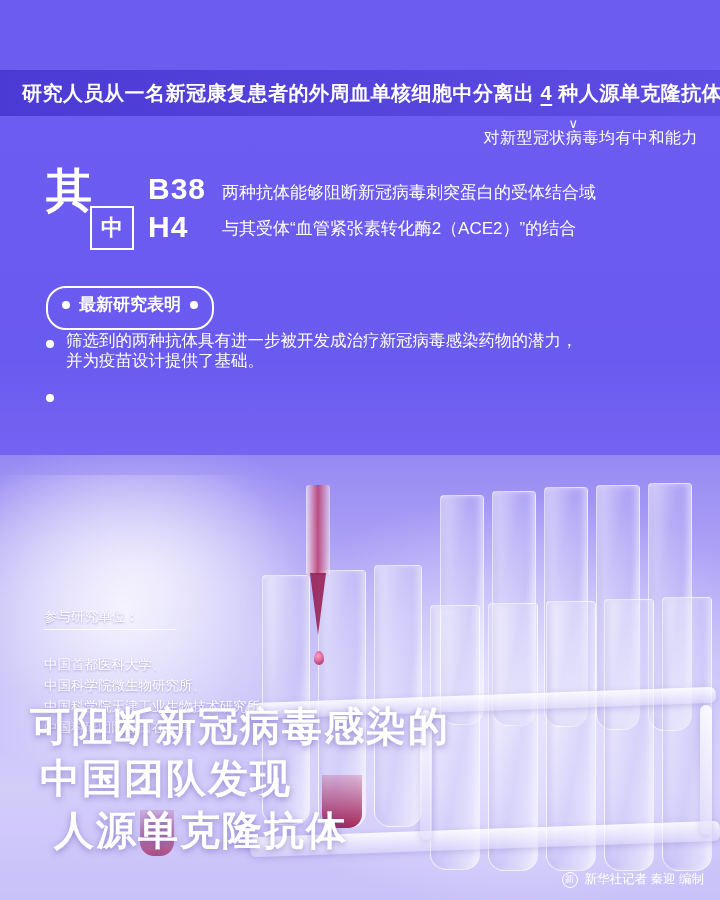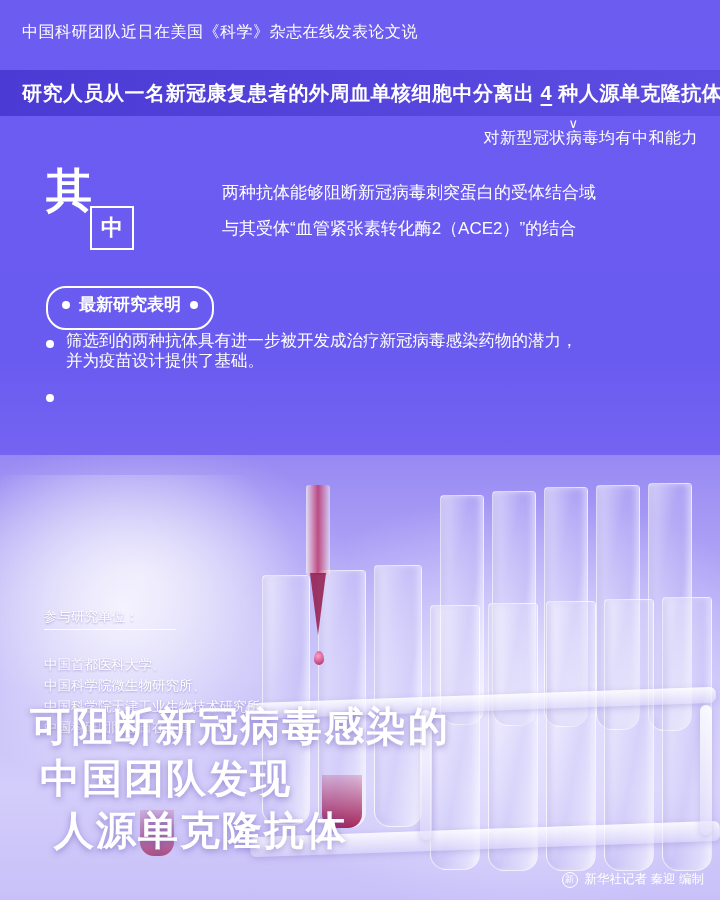--- a/index.html
+++ b/index.html
@@ -212,35 +212,36 @@
     <div class="rack-bar" style="left:420px; top:255px; width:12px; height:130px;"></div>
     <div class="rack-bar" style="left:700px; top:250px; width:12px; height:130px;"></div>
 
     <div class="pipette">
       <div class="body"></div>
       <div class="tip"></div>
     </div>
     <div class="drop"></div>
   </div>
 
-  <div class="lede">中国科研团队近日在美国《科学》杂志在线发表论文说</div>
 
   <div class="headline-band">
     <div class="txt"><span>研究人员从一名新冠康复患者的外周血单核细胞中分离出 </span><u>4</u><span> 种人源单克隆抗体</span></div>
   </div>
 
   <div class="subline-wrap">
     <span class="subline-caret">∨</span>
     <span class="subline">对新型冠状病毒均有中和能力</span>
   </div>
 
   <div class="qizhong">
     <span class="qi">其</span>
     <span class="zhong">中</span>
   </div>
+  <div class="codes" style="white-space: pre-line;">B38
+H4</div>
   <div class="code-desc">
     <div>两种抗体能够阻断新冠病毒刺突蛋白的受体结合域</div>
     <div>与其受体“血管紧张素转化酶2（ACE2）”的结合</div>
   </div>
 
   <div class="pill">
     <span class="dot"></span>
     <span>最新研究表明</span>
     <span class="dot"></span>
   </div>

